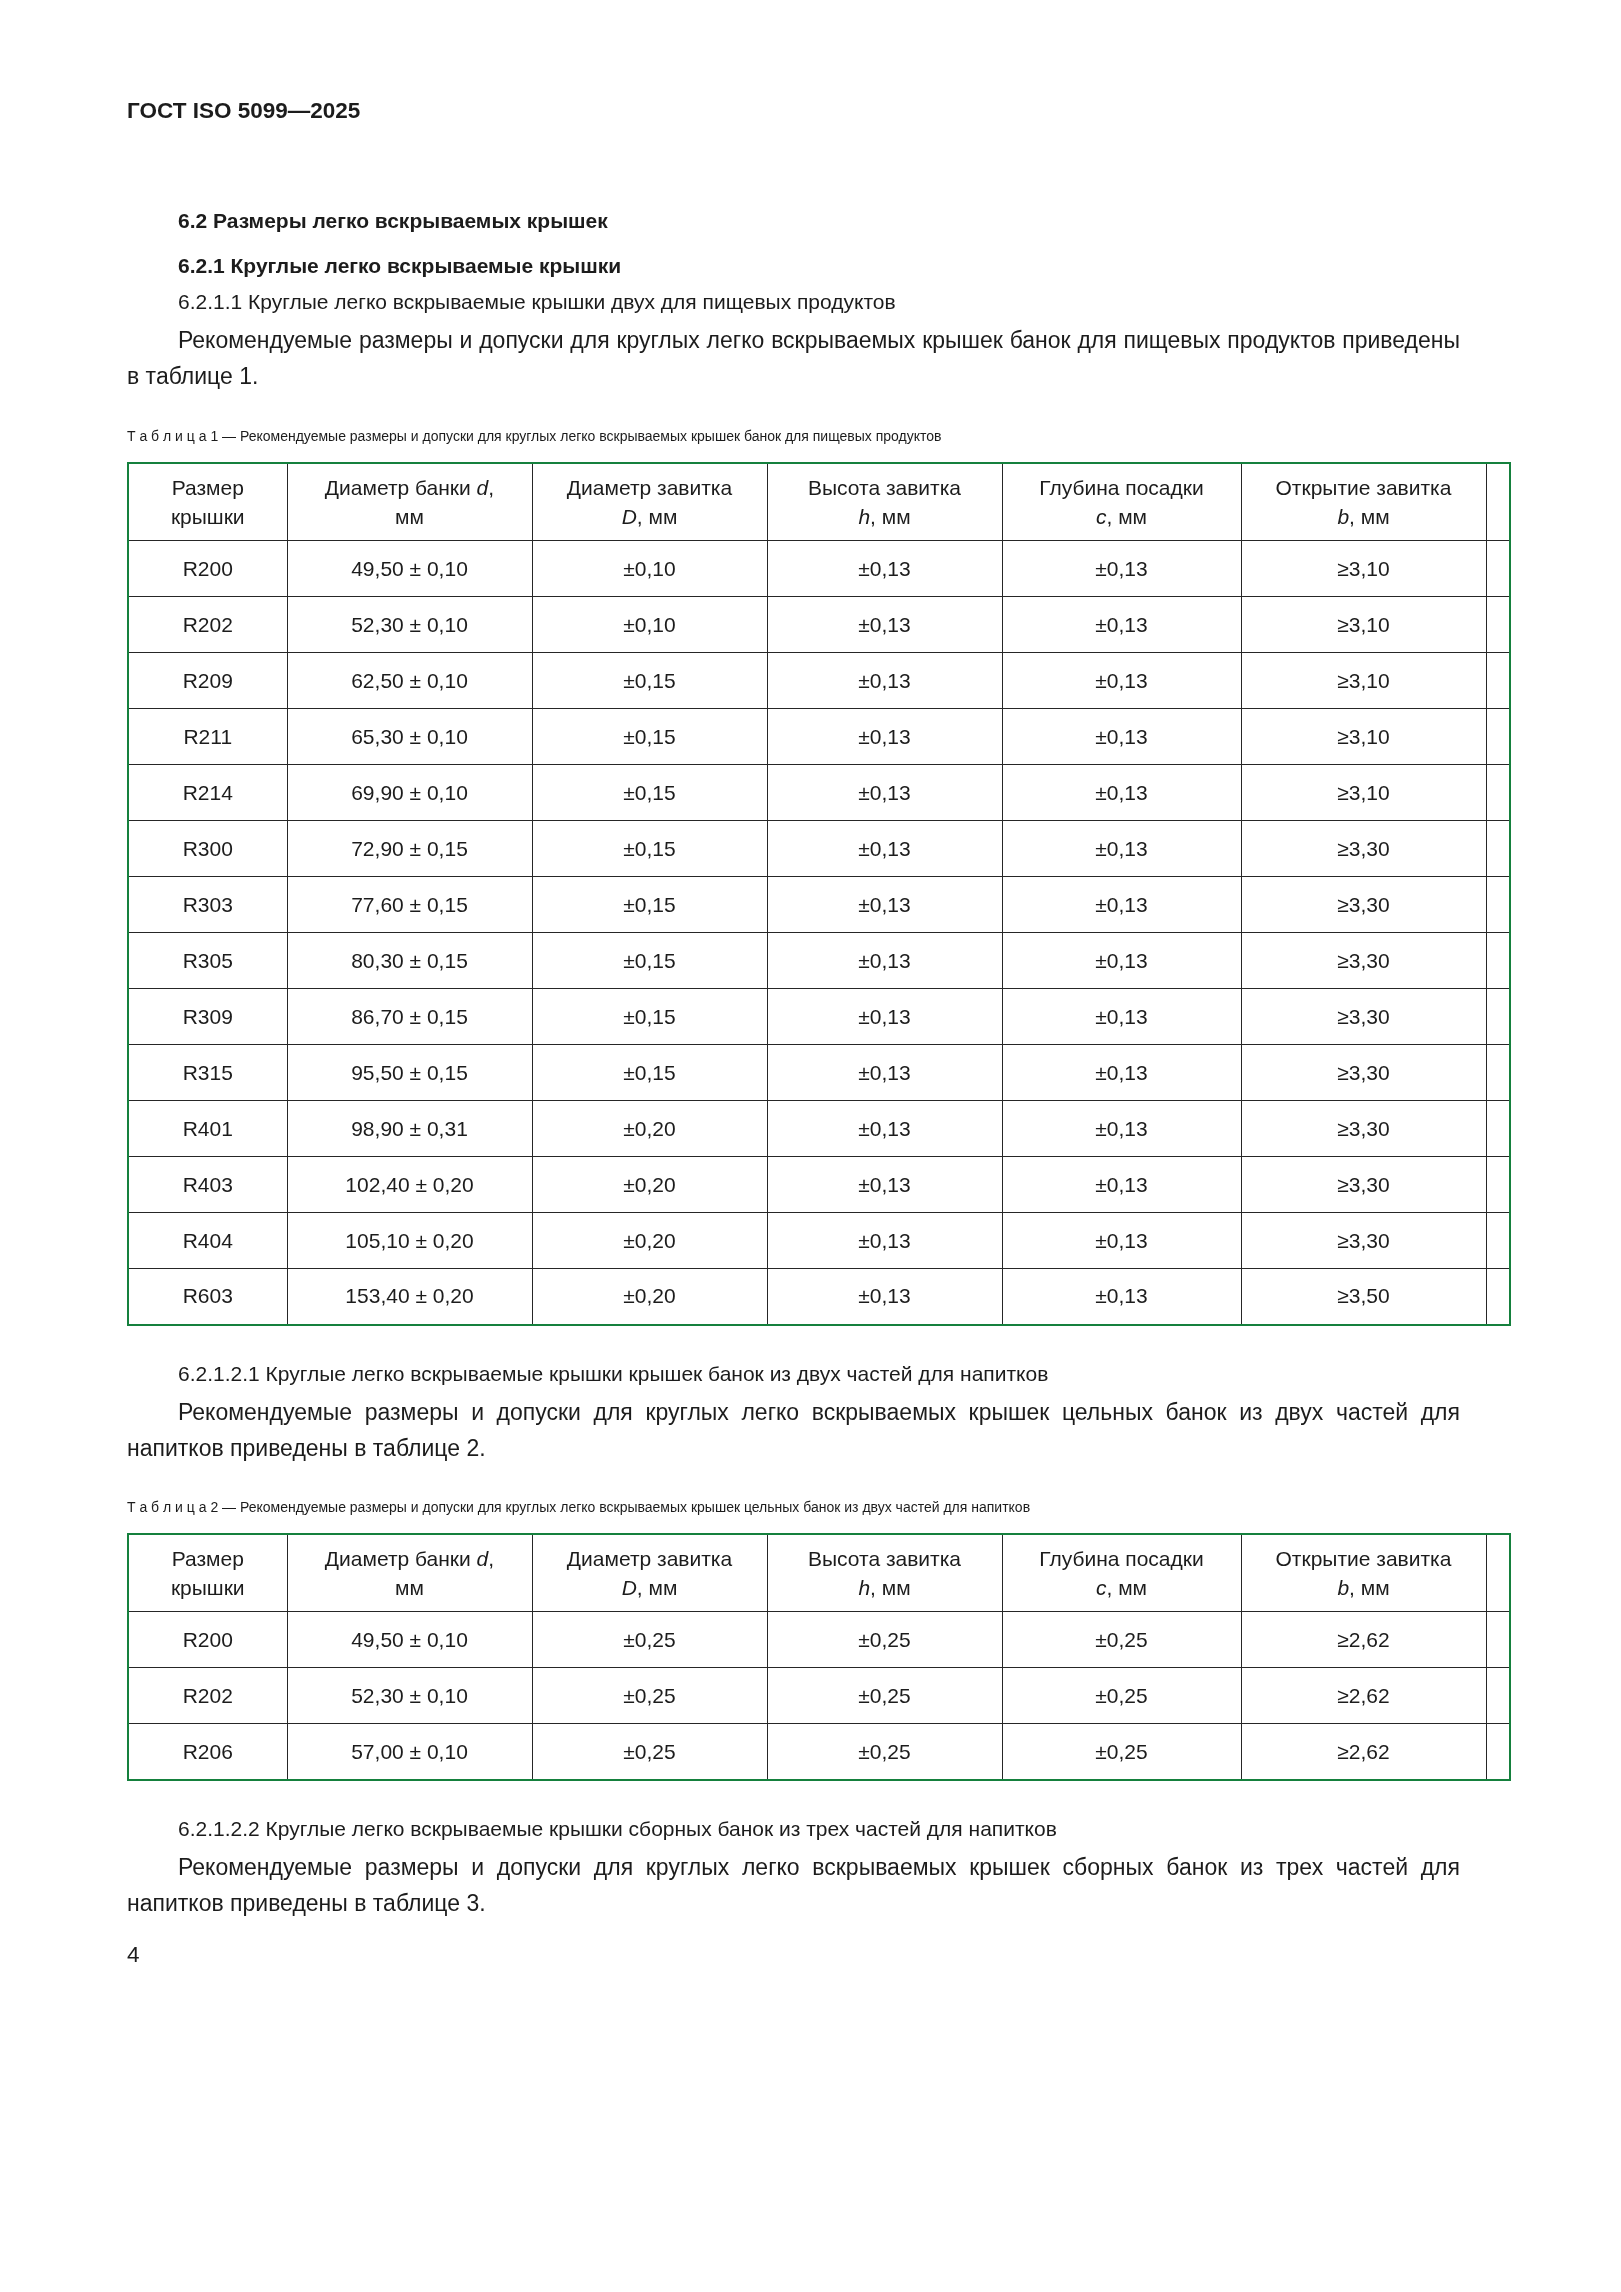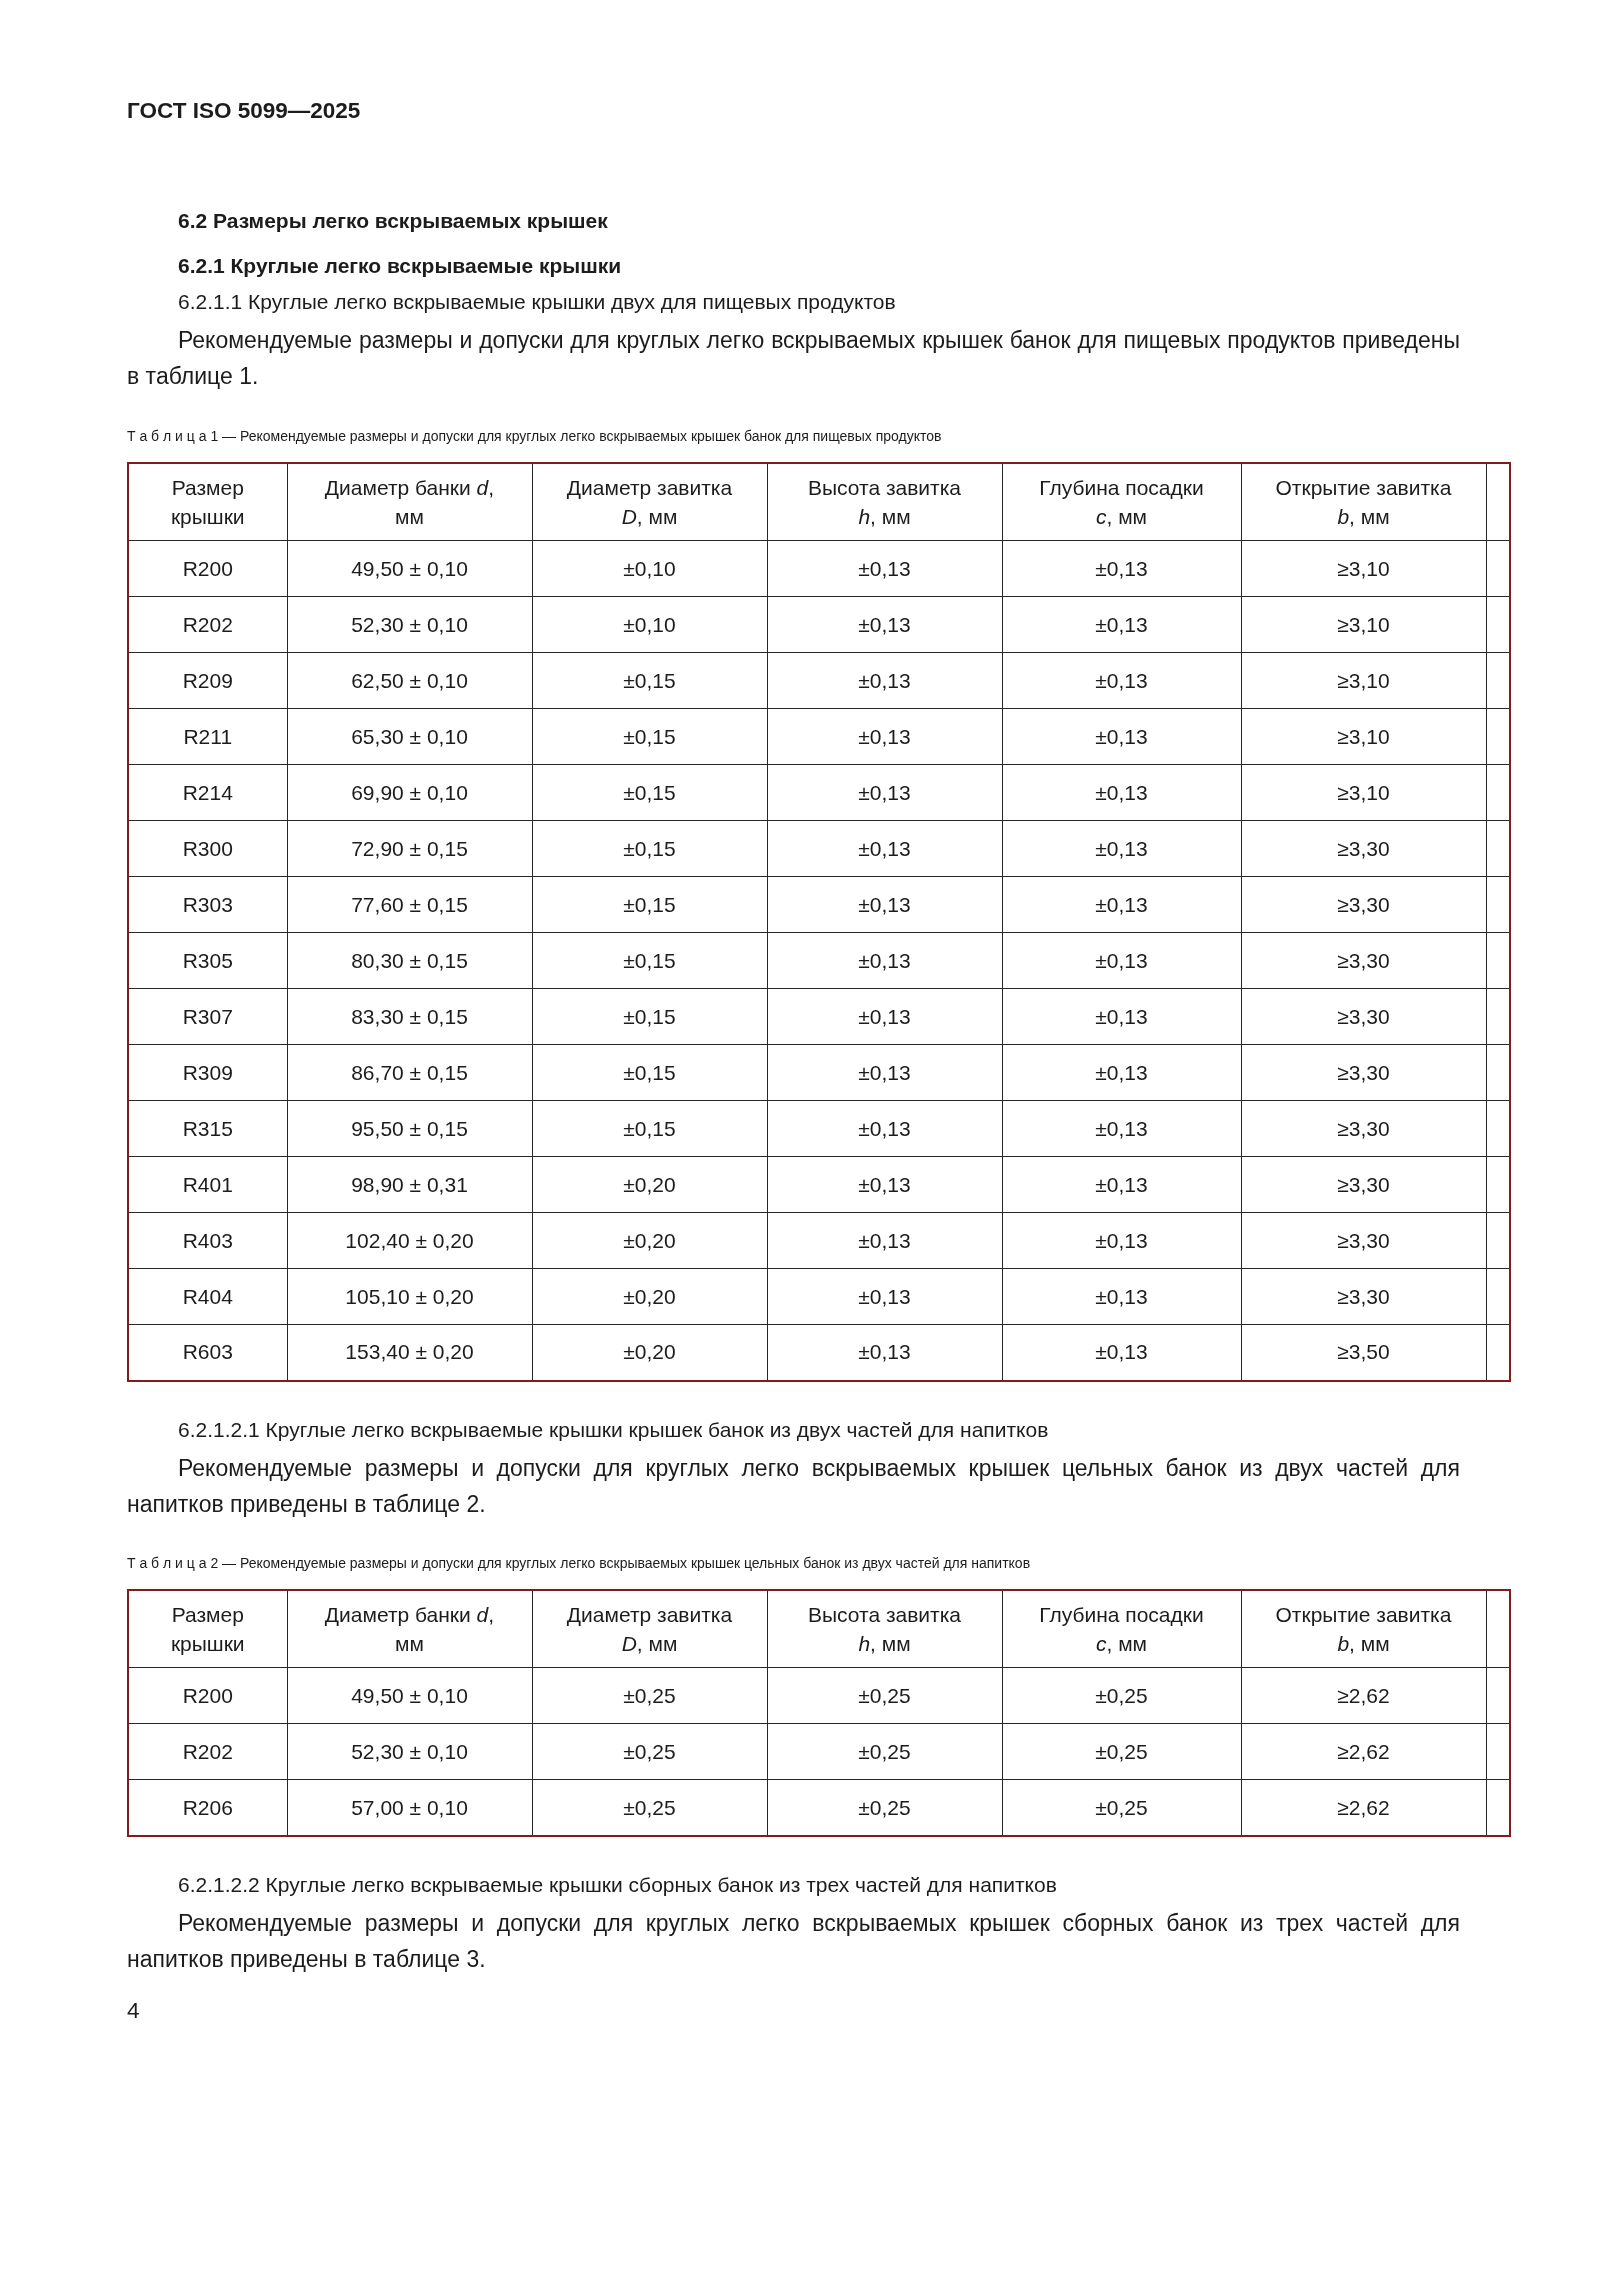--- a/index.html
+++ b/index.html
@@ -38,21 +38,21 @@
   .table-caption {
     font-size: 14px;
     line-height: 32px;
     text-align: justify;
     margin: 25.5px 0 9.8px 0;
   }
   table.gost {
     table-layout: fixed;
     width: 1382px;
     border-collapse: collapse;
-    border: 2px solid #7f1d1d;
+    border: 2px solid #15803d;
     font-size: 21px;
     margin: 0 0 33px 0;
   }
   table.gost th, table.gost td {
     border: 1px solid #262626;
     text-align: center;
     vertical-align: middle;
     box-sizing: border-box;
     overflow: hidden;
   }
@@ -176,29 +176,20 @@
         <tr>
           <td>R305</td>
           <td>80,30 ± 0,15</td>
           <td>±0,15</td>
           <td>±0,13</td>
           <td>±0,13</td>
           <td>≥3,30</td>
           <td class="filler"></td>
         </tr>
         <tr>
-          <td>R307</td>
-          <td>83,30 ± 0,15</td>
-          <td>±0,15</td>
-          <td>±0,13</td>
-          <td>±0,13</td>
-          <td>≥3,30</td>
-          <td class="filler"></td>
-        </tr>
-        <tr>
           <td>R309</td>
           <td>86,70 ± 0,15</td>
           <td>±0,15</td>
           <td>±0,13</td>
           <td>±0,13</td>
           <td>≥3,30</td>
           <td class="filler"></td>
         </tr>
         <tr>
           <td>R315</td>

